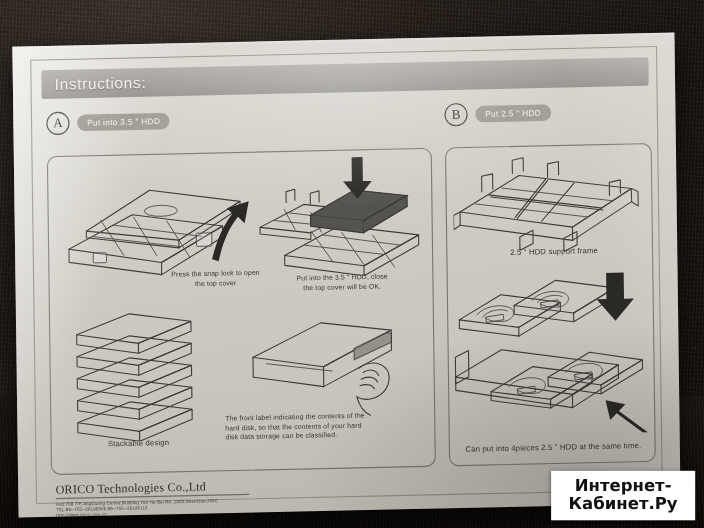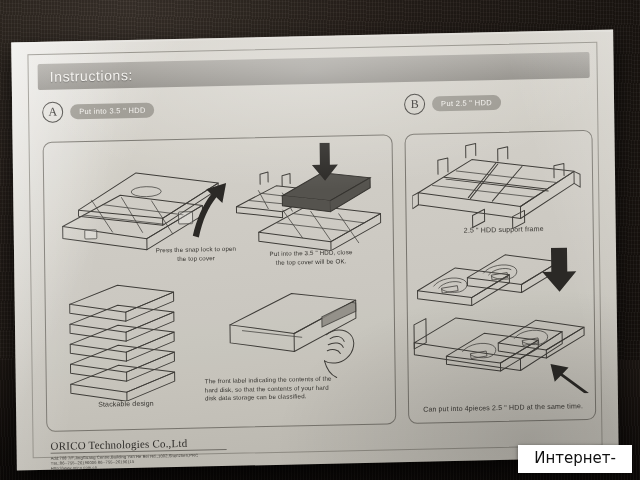--- a/index.html
+++ b/index.html
@@ -96,21 +96,21 @@
     letter-spacing:.2px;
   }
   #foot .rule{height:1px;background:#6e6b65;margin:1px 0 2px 0;width:176px;}
   #foot .fine{font-size:4.1px;line-height:5.2px;color:#403e3a;letter-spacing:.1px;}
 
   
   #wm{
     position:absolute;right:8px;bottom:7px;
     background:#fff;padding:5px 16px 6px 16px;
     text-align:center;line-height:17px;
-    font-weight:normal;font-size:15px;color:#111;
+    font-weight:bold;font-size:15px;color:#111;
     font-family:"DejaVu Sans", sans-serif;
     box-shadow:0 1px 4px rgba(0,0,0,.5);
   }
 
   svg{display:block;}
   .ink{fill:none;stroke:#3e3c38;stroke-width:1;stroke-linejoin:round;stroke-linecap:round;}
   .ink2{fill:none;stroke:#4a4844;stroke-width:.8;}
   .fillgray{fill:#8b8881;stroke:#3e3c38;stroke-width:1;}
   .filldark{fill:#55534e;stroke:#35332f;stroke-width:1;}
   .arrow{fill:#2b2926;}
@@ -337,13 +337,14 @@
     <div class="fine">Add:708 7/F,JingGuang Centre,Building Yan He Bei Rd.,1002,Shenzhen,PRC</div>
     <div class="fine">TEL:86--755--26196006 86--755--26196115</div>
     <div class="fine">Http://www.orico.com.cn</div>
   </div>
 
   <div id="sheen"></div>
 </div>
 
 <div id="wm">
   <div>Интернет-</div>
+  <div>Кабинет.Ру</div>
 </div>
 
 </body></html>

